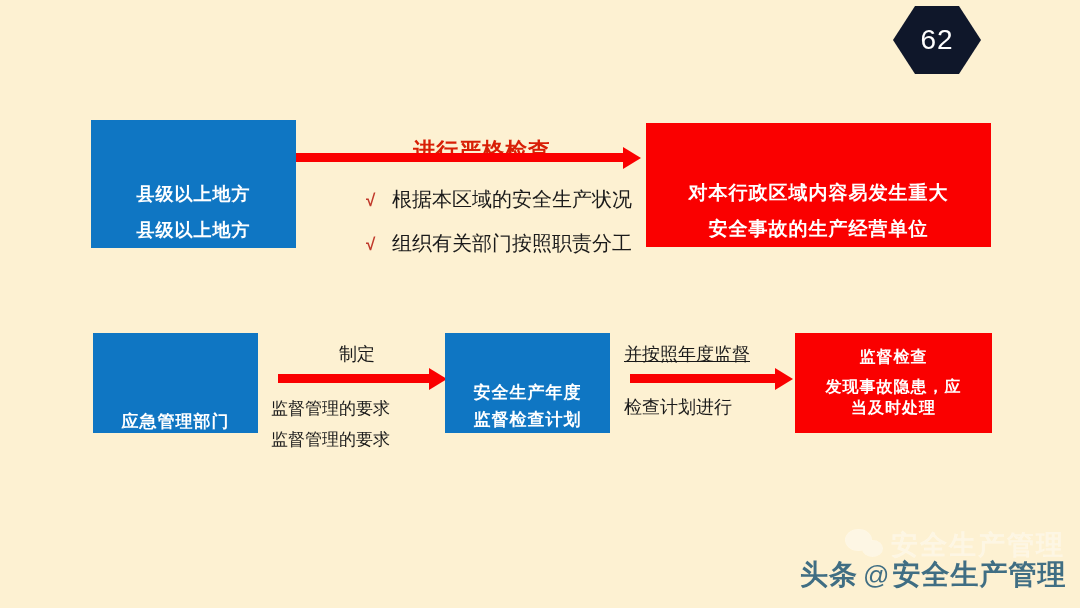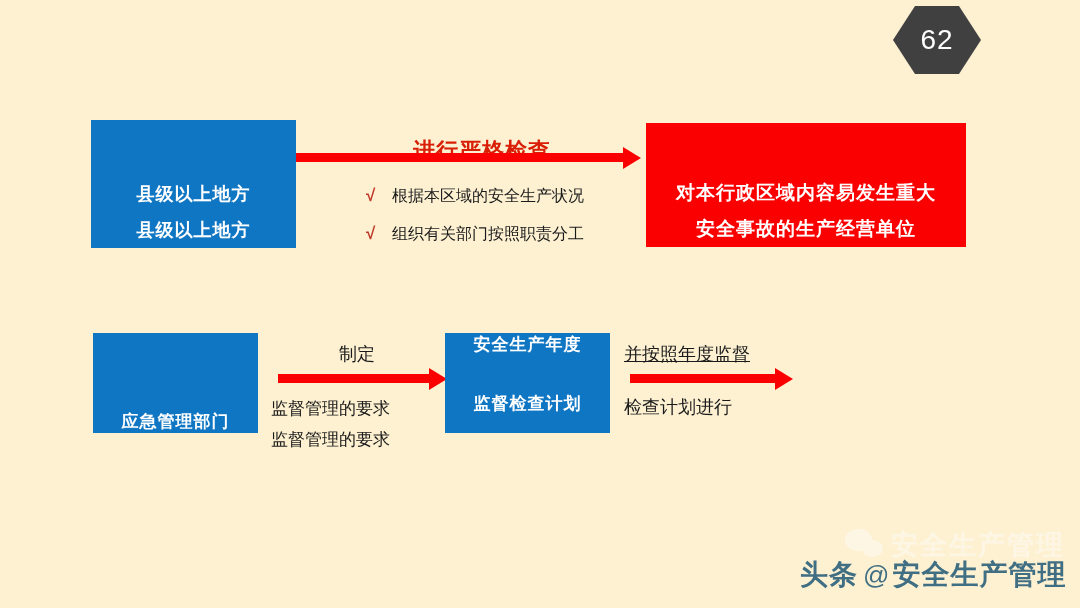--- a/index.html
+++ b/index.html
@@ -26,21 +26,21 @@
   .hex-wrap {
     position: absolute;
     left: 893px;
     top: 6px;
     width: 88px;
     height: 68px;
   }
   .hex {
     width: 88px;
     height: 68px;
-    background: #404040;
+    background: #0f172a;
     clip-path: polygon(25% 0%, 75% 0%, 100% 50%, 75% 100%, 25% 100%, 0% 50%);
     display: flex;
     align-items: center;
     justify-content: center;
   }
   .hex span {
     color: #ffffff;
     font-size: 28px;
     line-height: 1;
     letter-spacing: 1px;
@@ -64,35 +64,35 @@
   .box .line { display: block; }
 
   
   #box-gov {
     left: 91px;  top: 120px;  width: 205px; height: 128px;
     font-size: 18px;
   }
   #box-gov .line { margin: 6px 0; }
 
   #box-enterprise {
-    left: 646px; top: 123px; width: 320px; height: 124px;
+    left: 646px; top: 123px; width: 345px; height: 124px;
     font-size: 19px;
   }
   #box-enterprise .line { margin: 5px 0; }
 
   
   #box-dept {
     left: 93px; top: 333px; width: 165px; height: 100px;
     font-size: 17px;
   }
   #box-plan {
     left: 445px; top: 333px; width: 165px; height: 100px;
     font-size: 17px;
   }
-  #box-plan .line { margin: 18px 0; }
+  #box-plan .line { margin: 2px 0; }
 
   #box-supervise {
     left: 795px; top: 333px; width: 197px; height: 100px;
     font-size: 16px;
     justify-content: flex-start;
     padding-top: 14px;
   }
   #box-supervise .title {
     font-size: 16px;
     margin-bottom: 8px;
@@ -175,21 +175,21 @@
     margin-bottom: 17px;
   }
   .bullet-check {
     color: #c0392b;
     font-size: 17px;
     font-weight: bold;
     width: 26px;
     flex: 0 0 26px;
   }
   .bullet-text {
-    font-size: 16px;
+    font-size: 20px;
     color: #1a1a1a;
     white-space: nowrap;
   }
 
   
   #watermark-faint {
     position: absolute;
     left: 845px;
     top: 527px;
     display: flex;
@@ -291,20 +291,27 @@
 
   <div class="box box-blue" id="box-plan">
     <span class="line">安全生产年度</span>
     <span class="line">监督检查计划</span>
   </div>
 
   <div class="label" id="label-annual">并按照年度监督</div>
   <div class="arrow" id="arrow-3"></div>
   <div class="label" id="label-annual2">检查计划进行</div>
 
+  <div class="box box-red" id="box-supervise">
+    <span class="title">监督检查</span>
+    <span class="body">
+      <span class="line">发现事故隐患，应</span>
+      <span class="line">当及时处理</span>
+    </span>
+  </div>
 
   <div id="watermark-faint">
     <span class="wechat-glyph">
       <span class="b1"></span>
       <span class="b2"></span>
     </span>
     <span class="wm-text">安全生产管理</span>
   </div>
 
   <div id="watermark-main">

